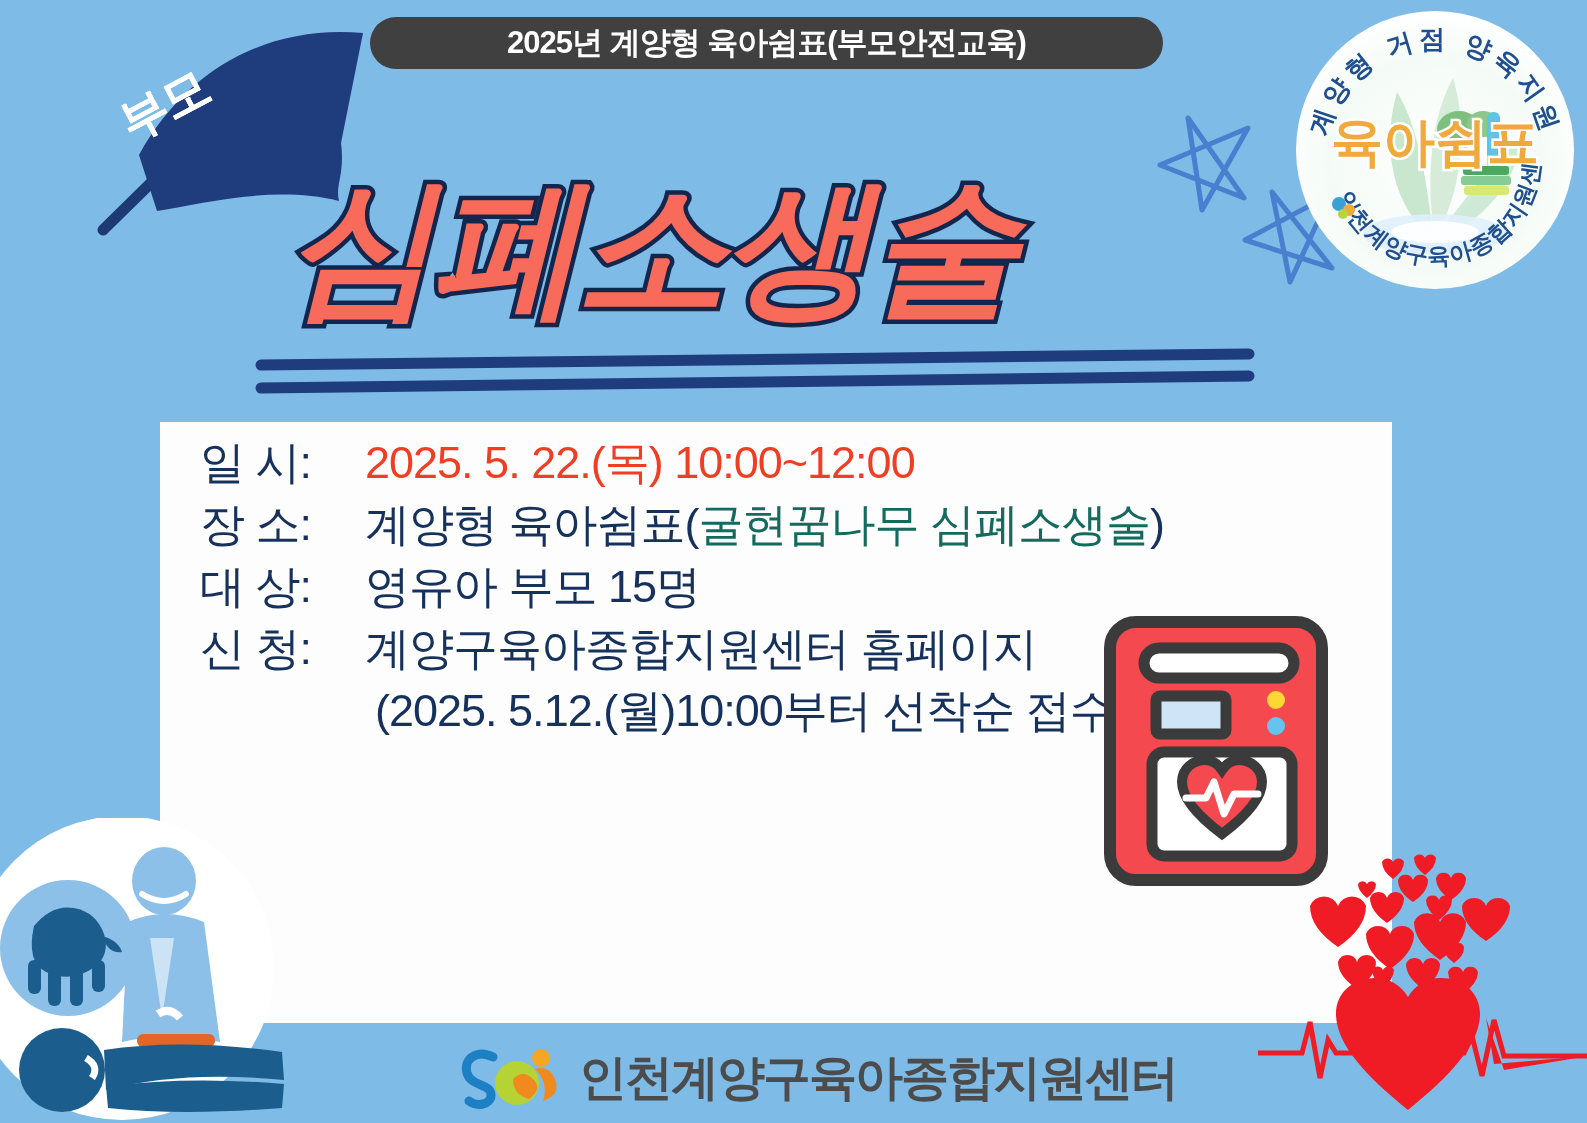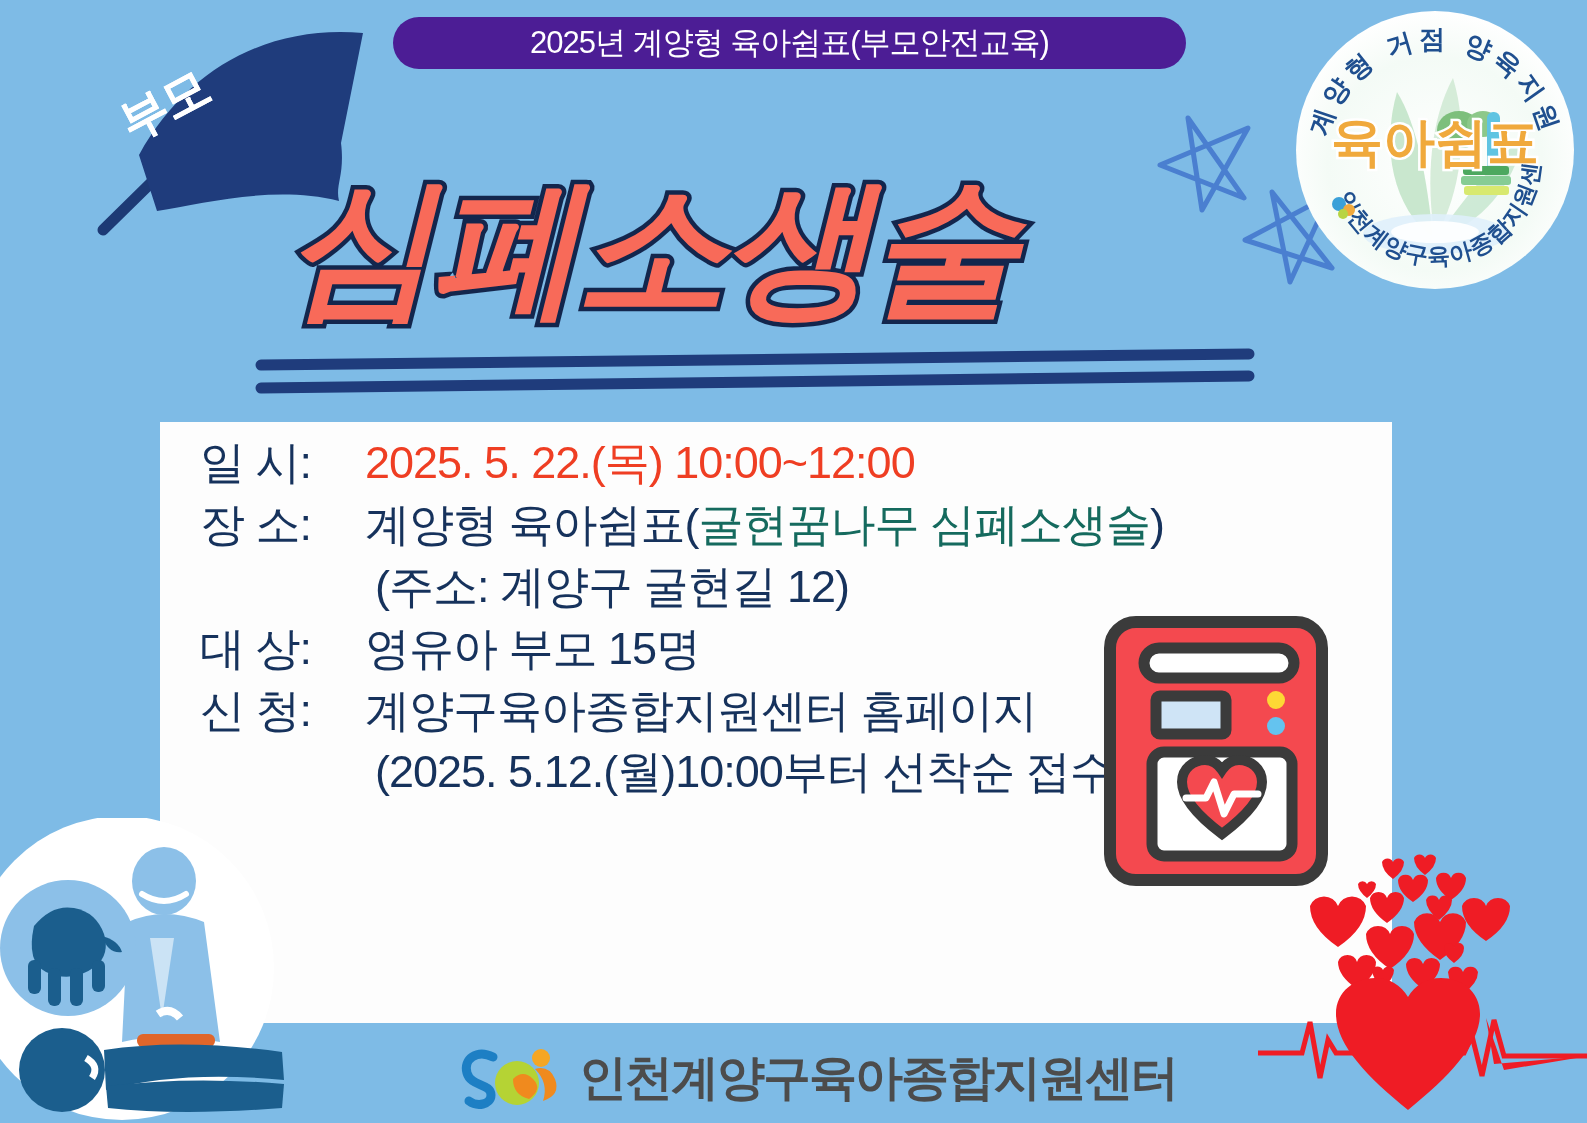--- a/index.html
+++ b/index.html
@@ -7,24 +7,24 @@
   body{
     width:1587px;height:1123px;overflow:hidden;
     background:#7ebbe6;
     font-family:"Liberation Sans","DejaVu Sans",sans-serif;
     position:relative;
   }
   #poster{position:relative;width:1587px;height:1123px;overflow:hidden;background:#7ebbe6;}
 
   
   .header-pill{
-    position:absolute;left:393px;top:17px;width:793px;height:52px;
-    background:#4c1d95;border-radius:30px;
+    position:absolute;left:370px;top:17px;width:793px;height:52px;
+    background:#404040;border-radius:30px;
     display:flex;align-items:center;justify-content:center;
-    color:#ffffff;font-size:31px;font-weight:normal;letter-spacing:-1px;
+    color:#ffffff;font-size:31px;font-weight:bold;letter-spacing:-1px;
     z-index:6;
   }
 
   
   .flag-wrap{position:absolute;left:95px;top:25px;width:290px;height:215px;z-index:7;}
   .flag-label{
     position:absolute;left:118px;top:73px;
     color:#ffffff;font-size:48px;font-weight:bold;letter-spacing:-2px;
     transform:rotate(-28deg);
     z-index:8;text-shadow:0 0 0 #fff;
@@ -174,21 +174,20 @@
   <div class="info">
 
     <span class="row">
       <span class="lbl">일    시:</span><span class="c-red">2025. 5. 22.(목) 10:00~12:00</span>
     </span>
 
     <span class="row">
       <span class="lbl">장    소:</span><span class="c-navy">계양형 육아쉼표(</span><span class="c-green">굴현꿈나무 심폐소생술</span><span class="c-navy">)</span>
     </span>
 
-    <span class="sub">(주소: 계양구 굴현길 12)</span>
 
 
     <span class="row">
       <span class="lbl">대    상:</span><span class="c-navy">영유아 부모 15명</span>
     </span>
 
     <span class="row">
       <span class="lbl">신    청:</span><span class="c-navy">계양구육아종합지원센터 홈페이지</span>
     </span>
 

